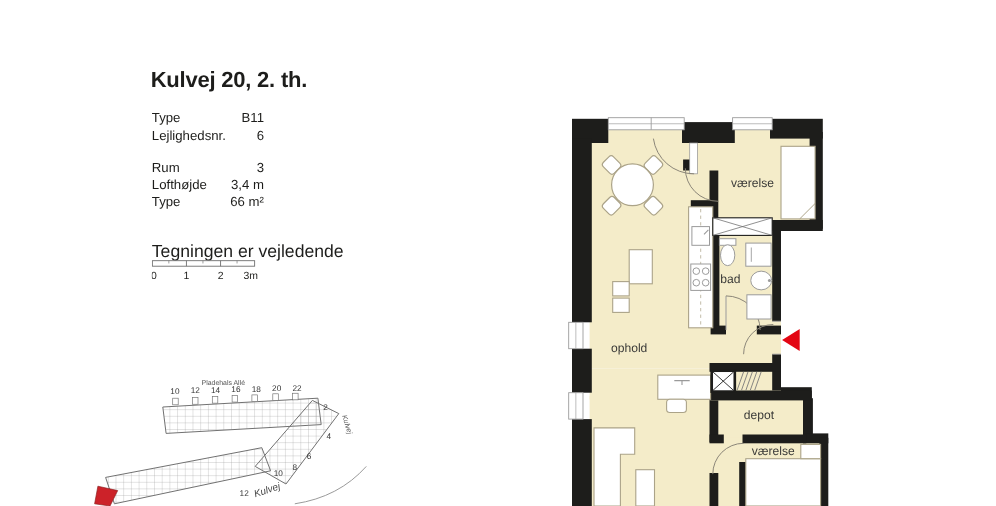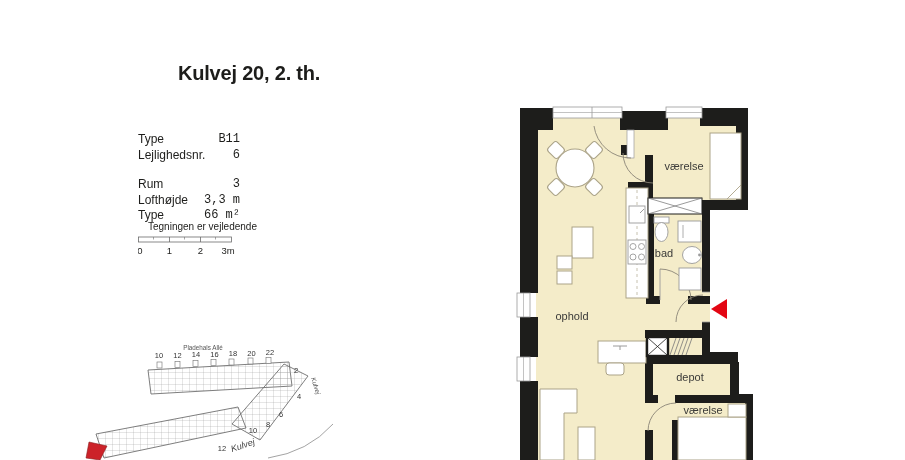--- a/index.html
+++ b/index.html
@@ -1,24 +1,24 @@
 <!DOCTYPE html>
 <html><head>
 <meta charset="utf-8">
 <style>
   html,body{margin:0;padding:0;background:#fff;}
   .canvas{position:relative;width:905px;height:460px;background:#ffffff;overflow:hidden;
           font-family:"Liberation Sans",sans-serif;color:#1d1d1b;}
   .page-title{position:absolute;left:137px;top:62px;font-size:20px;font-weight:600;
-              letter-spacing:-0.2px;color:#1d1d1b;margin-left:41px;}
-  .meta{position:absolute;left:138px;top:100px;width:102px;font-size:12px;line-height:15.6px;margin-top:32px;}
+              letter-spacing:-0.2px;color:#1d1d1b;}
+  .meta{position:absolute;left:138px;top:100px;width:102px;font-size:12px;line-height:15.6px;}
   .meta .row{display:flex;justify-content:space-between;}
-  .meta .row .val{text-align:right;font-family:Liberation Mono, monospace;}
+  .meta .row .val{text-align:right;}
   .meta .gap{height:14px;}
-  .disclaimer{position:absolute;left:148px;top:221px;font-size:10px;color:#1d1d1b;}
+  .disclaimer{position:absolute;left:138px;top:221px;font-size:16px;color:#1d1d1b;}
   .scalebar{position:absolute;left:138px;top:235px;}
   .siteplan{position:absolute;left:85px;top:330px;}
   .floorplan{position:absolute;left:515px;top:100px;}
   svg text{font-family:"Liberation Sans",sans-serif;}
 </style>
 </head>
 <body>
 
 <div class="canvas">
 
@@ -33,21 +33,21 @@
       <span>Lejlighedsnr.</span>
       <span class="val">6</span>
     </div>
     <div class="gap"></div>
     <div class="row">
       <span>Rum</span>
       <span class="val">3</span>
     </div>
     <div class="row">
       <span>Lofthøjde</span>
-      <span class="val">3,3 m</span>
+      <span class="val">3,4 m</span>
     </div>
     <div class="row">
       <span>Type</span>
       <span class="val">66 m²</span>
     </div>
   </div>
 
   <div class="disclaimer">Tegningen er vejledende</div>
 
   <svg class="scalebar" width="110" height="24" viewBox="0 0 110 24">

